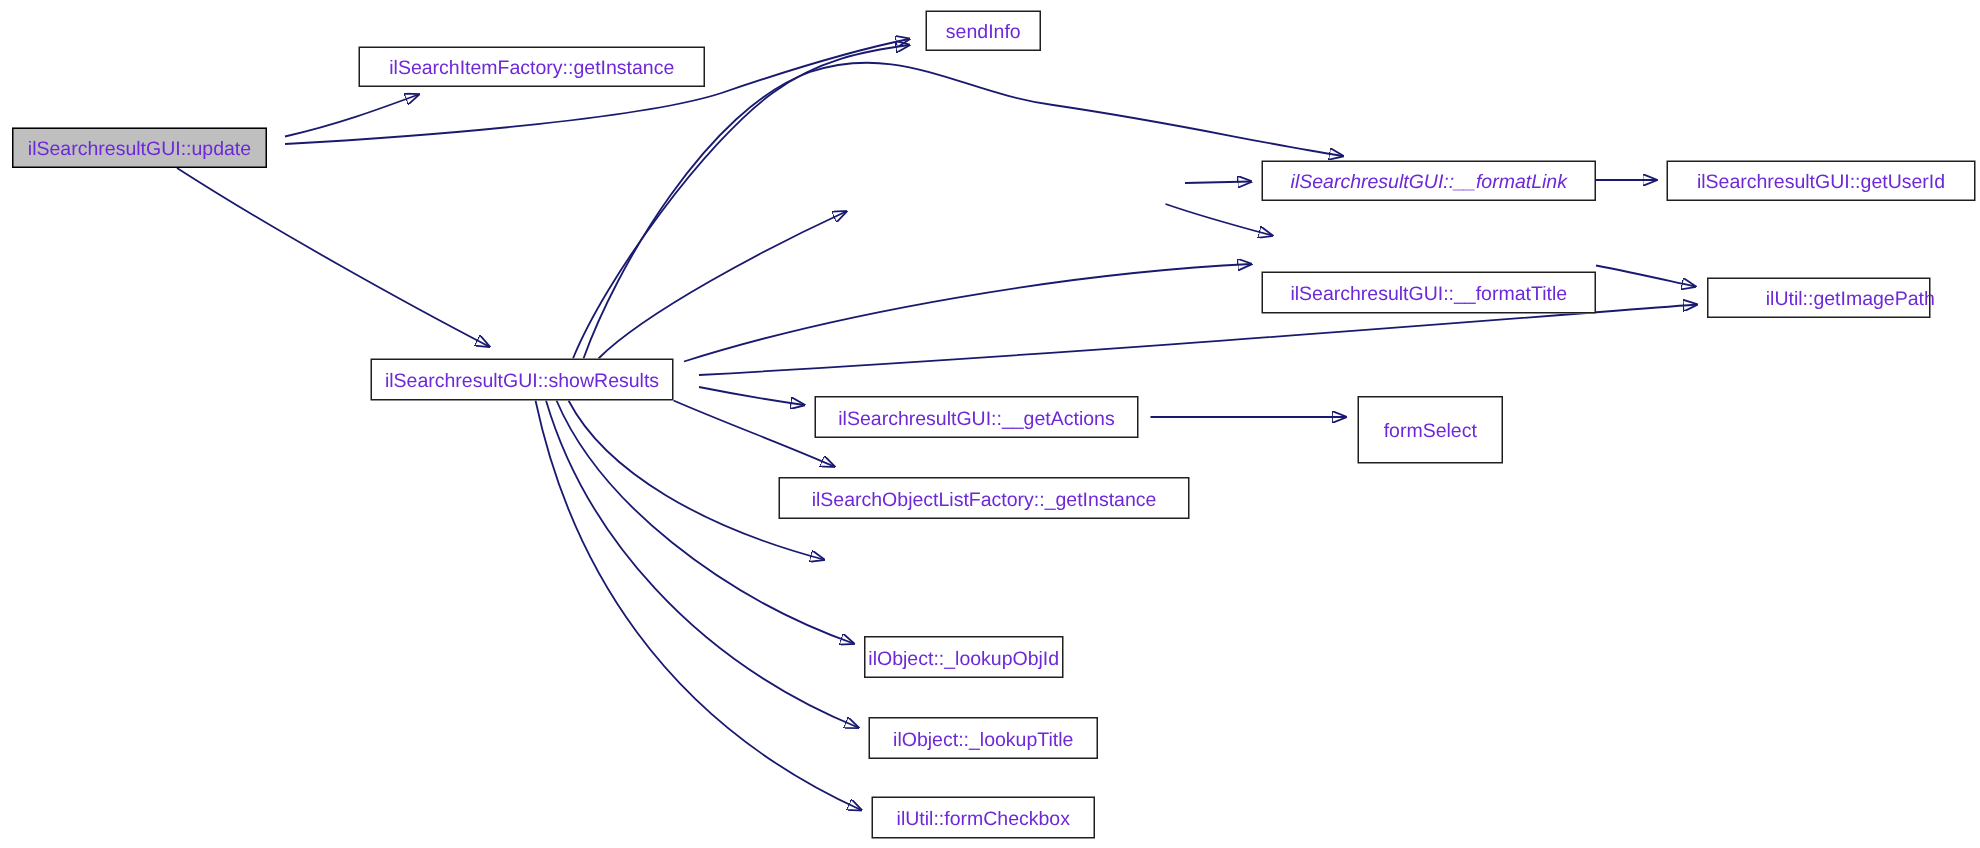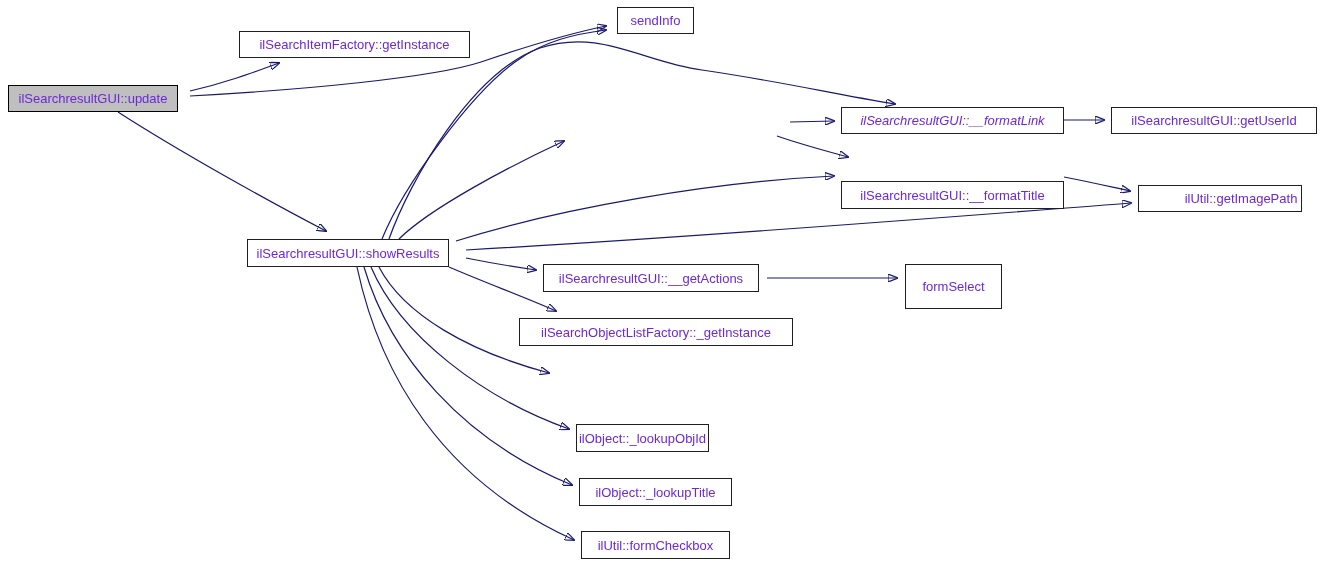--- a/index.html
+++ b/index.html
@@ -85,21 +85,21 @@
 
   <div class="node" style="left:617px; top:7px; width:77px; height:27px;">sendInfo</div>
 
 
   <div class="node" style="left:841px; top:107px; width:223px; height:27px;font-style:italic;">ilSearchresultGUI::__formatLink</div>
 
   <div class="node" style="left:1111px; top:107px; width:206px; height:27px;">ilSearchresultGUI::getUserId</div>
 
   <div class="node" style="left:841px; top:160px; width:223px; height:28px;margin-top:21px;">ilSearchresultGUI::__formatTitle</div>
 
-  <div class="node" style="left:1138px; top:185px; width:164px; height:27px;padding-left:48px;">ilUtil::getImagePath</div>
+  <div class="node" style="left:1138px; top:185px; width:149px; height:27px;padding-left:48px;">ilUtil::getImagePath</div>
 
   <div class="node" style="left:247px; top:239px; width:202px; height:28px;">ilSearchresultGUI::showResults</div>
 
   <div class="node" style="left:543px; top:264px; width:216px; height:28px;text-align:right;">ilSearchresultGUI::__getActions</div>
 
   <div class="node" style="left:905px; top:264px; width:97px; height:45px;">formSelect</div>
 
   <div class="node" style="left:519px; top:318px; width:274px; height:28px;">ilSearchObjectListFactory::_getInstance</div>
 
 

